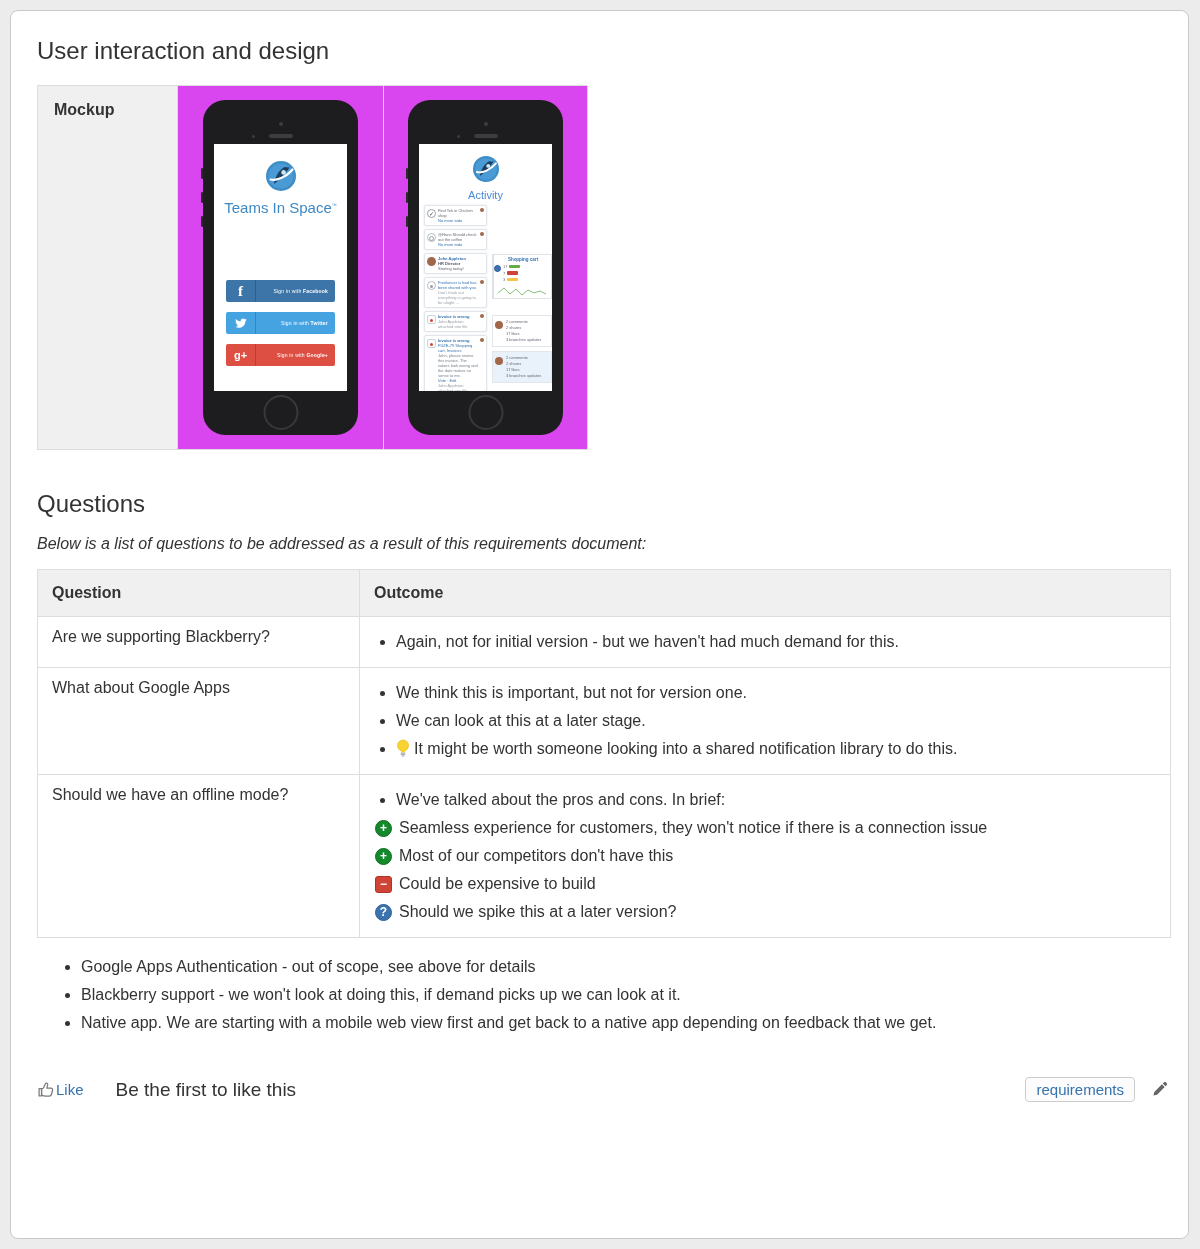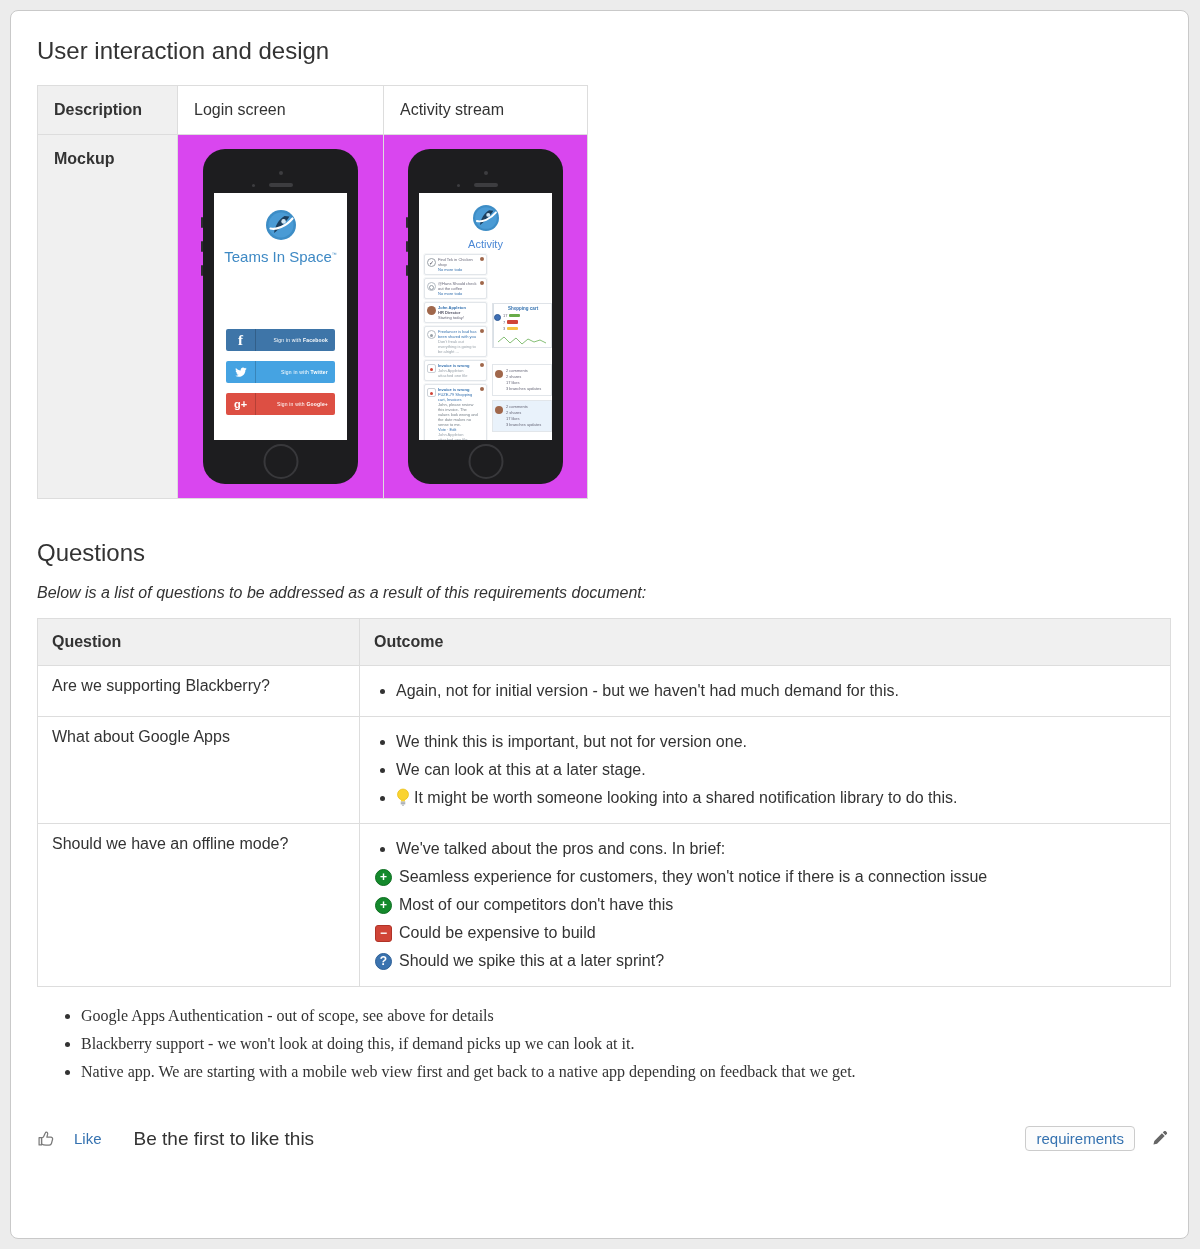--- a/index.html
+++ b/index.html
@@ -93,25 +93,25 @@
   .sub { display:flex; align-items:center; gap:7px; line-height:28px; }
   .icn { width:17px; height:17px; flex:0 0 17px; border-radius:50%; color:#fff; font-weight:700;
          display:inline-flex; align-items:center; justify-content:center; font-size:12px; line-height:17px; }
   .icn.plus { background:#14892c; border:1px solid #0d6e20; }
   .icn.minus { background:#d04437; border:1px solid #b03327; border-radius:3px; }
   .icn.quest { background:#3b73af; border:1px solid #2d5f96; }
   .bulb { display:inline-block; vertical-align:-3px; margin-right:4px; }
 
   
   ul.plain { margin:15px 0 0; padding-left:44px; }
-  ul.plain li { line-height:28px; font-size:16px;font-family:Liberation Serif, serif; }
+  ul.plain li { line-height:28px; font-size:16px; }
 
   
   .footer { display:flex; align-items:center; margin-top:40px; }
-  .like-btn { display:flex; align-items:center; gap:18px; cursor:pointer;justify-content:space-between; }
+  .like-btn { display:flex; align-items:center; gap:0; cursor:pointer;justify-content:space-between; }
   .like-label { color:#3572b0; font-size:15px; }
   .like-hint { margin-left:32px; font-size:19px; color:#333; }
   .fspacer { flex:1; }
   .tag { border:1px solid #ccc; border-radius:4px; background:#fcfcfc; padding:3px 10px; font-size:15px; color:#3572b0; cursor:pointer; }
   .pencil { margin-left:16px; cursor:pointer; display:flex; }
 </style>
 </head>
 <body>
 
 <div class="card">
@@ -119,25 +119,20 @@
 
     <h1 class="page-title">User interaction and design</h1>
 
     <table class="mockup-table">
       <colgroup>
           <col style="width:140px">
           <col style="width:206px">
           <col style="width:204px">
         </colgroup>
       <tbody>
-          <tr>
-        <th class="rowhead">Description</th>
-        <td class="colhead">Login screen</td>
-        <td class="colhead">Activity stream</td>
-      </tr>
       <tr>
         <th class="rowhead">Mockup</th>
 
         <td class="shot">
           <div class="phone">
             <span class="cam"></span>
             <span class="spk"></span>
             <span class="spkdot"></span>
             <span class="nub" style="top:68px"></span>
             <span class="nub" style="top:92px"></span>
@@ -348,21 +343,21 @@
             <div class="sub">
                   <span class="icn plus">+</span>
                   <span>Most of our competitors don't have this</span>
                 </div>
             <div class="sub">
                   <span class="icn minus">−</span>
                   <span>Could be expensive to build</span>
                 </div>
             <div class="sub">
                   <span class="icn quest">?</span>
-                  <span>Should we spike this at a later sprint?</span>
+                  <span>Should we spike this at a later version?</span>
                 </div>
           </div>
         </td>
       </tr>
     </tbody>
       </table>
 
     <ul class="plain">
       <li>Google Apps Authentication - out of scope, see above for details</li>
       <li>Blackberry support - we won't look at doing this, if demand picks up we can look at it.</li>

